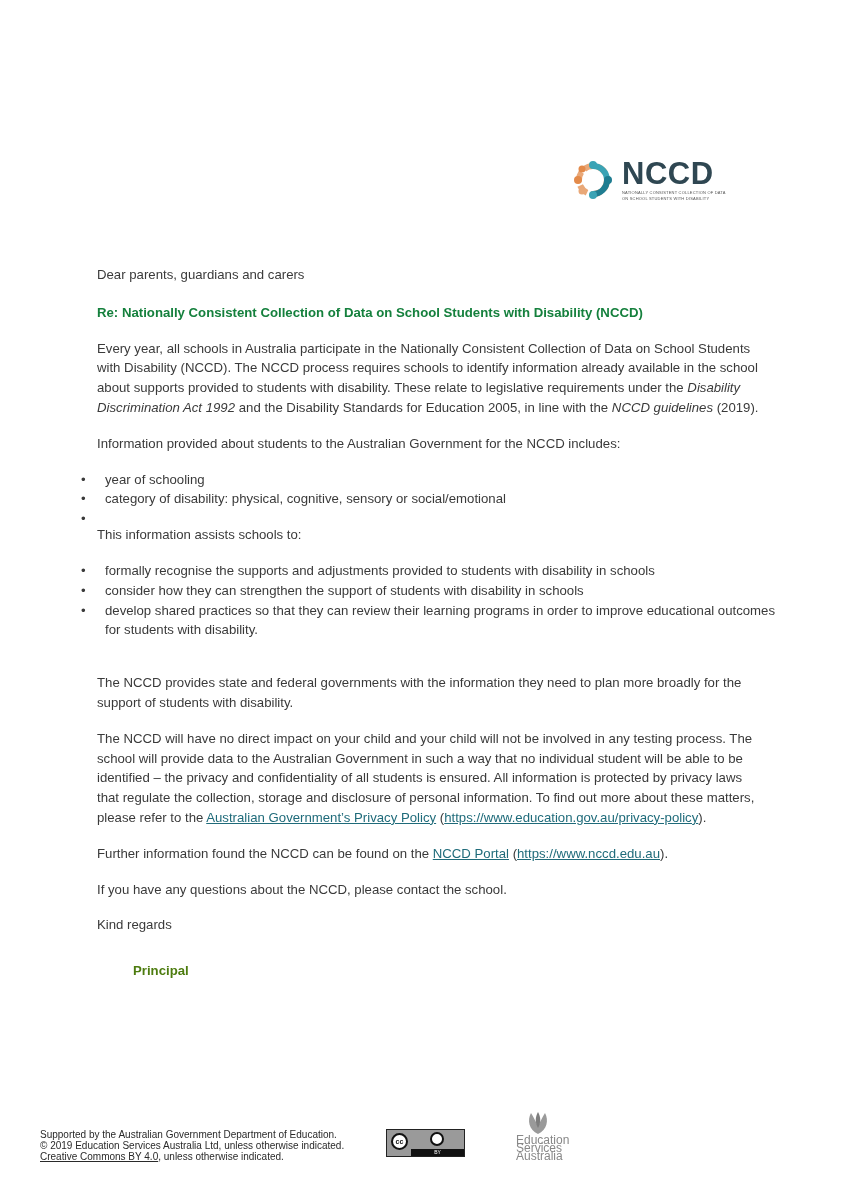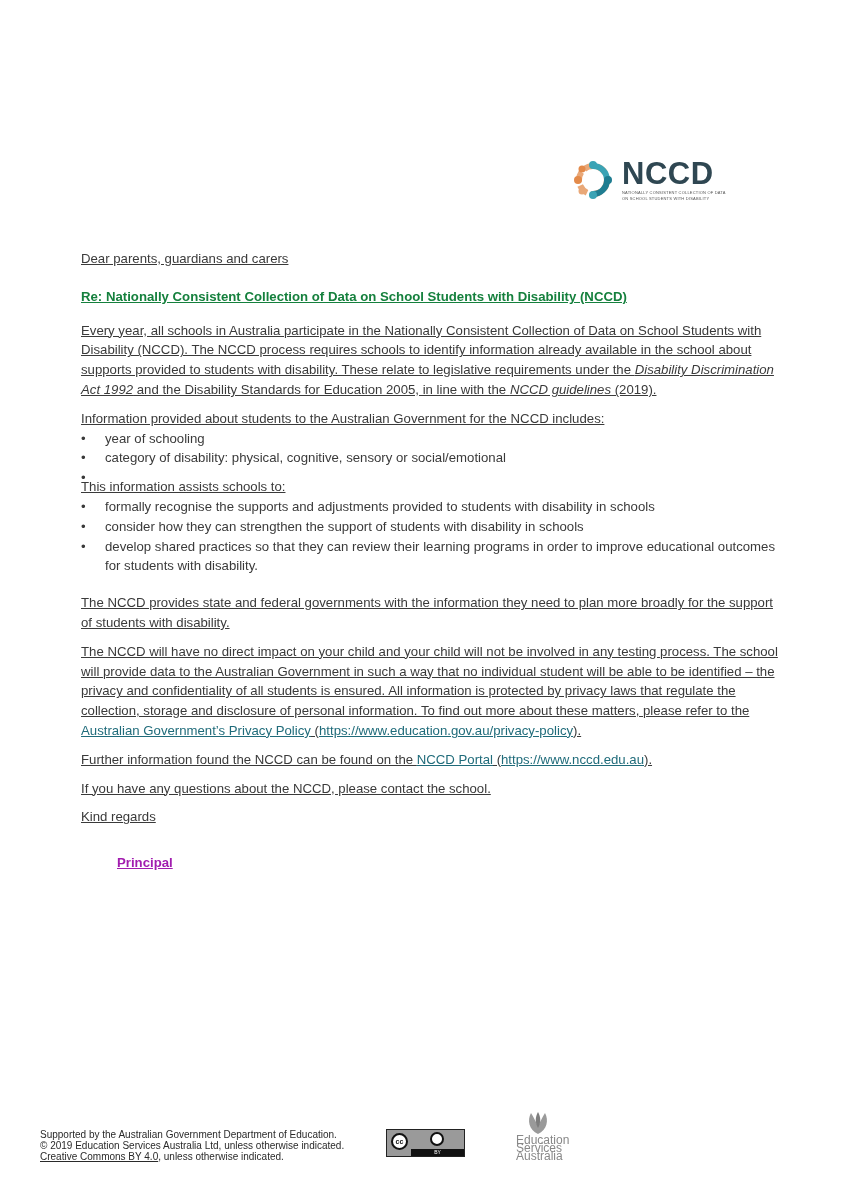--- a/index.html
+++ b/index.html
@@ -9,31 +9,31 @@
 
   
   .logo { position: absolute; left: 572px; top: 152px; width: 160px; height: 56px; display: flex; align-items: center; }
   .logo-ring { width: 42px; height: 42px; position: relative; }
   .logo-text { margin-left: 8px; display: flex; flex-direction: column; }
   .logo-word { font-family: "Liberation Sans", sans-serif; font-weight: bold; font-size: 31px; color: #2f4752; letter-spacing: 0.5px; line-height: 30px; }
   .logo-sub { font-size: 4px; line-height: 5px; color: #555; letter-spacing: 0.2px; margin-top: 1px; }
 
   
   .content { position: absolute; left: 81px; top: 249px; width: 700px; font-size: 13.2px; line-height: 19.8px; color: #3a3a3a; }
-  .content p { margin: 0; text-decoration: underline; }
+  .content p { margin: 16px; }
   .salutation { margin-bottom: 18px !important; }
   .subject { font-weight: bold; color: #15803d; margin-bottom: 14px !important; }
   .para { margin-bottom: 9px !important; }
   .list { list-style: none; margin: 0 0 9px 0; padding: 0; }
   .list li { position: relative; padding-left: 24px; }
   .list li .bullet { position: absolute; left: 0; top: 0; }
   .gap { height: 8px; }
   a.link { color: #1f6b7a; text-decoration: underline; }
   .signoff { margin-top: 4px; margin-bottom: 26px !important; }
-  .sign { font-weight: bold; color: #a21caf; padding-left: 36px; }
+  .sign { font-weight: bold; color: #4d7c0f; padding-left: 36px; }
   em { font-style: italic; }
 
   
   .footer-text { position: absolute; left: 40px; top: 1129px; font-size: 10px; line-height: 11px; color: #2a2a2a; }
   .footer-text .u { text-decoration: underline; }
   .cc-badge { position: absolute; left: 386px; top: 1129px; width: 79px; height: 28px; background: #9a9a9a; border: 1px solid #222; box-sizing: border-box; }
   .cc-badge .cc { position: absolute; left: 4px; top: 3px; width: 17px; height: 17px; border-radius: 50%; background: #fff; border: 2px solid #111; box-sizing: border-box; font-size: 7px; font-weight: bold; color: #111; text-align: center; line-height: 13px; }
   .cc-badge .by-icon { position: absolute; left: 43px; top: 2px; width: 14px; height: 14px; border-radius: 50%; background: #fff; border: 2px solid #111; box-sizing: border-box; }
   .cc-badge .by-strip { position: absolute; left: 24px; right: 0; bottom: 0; height: 7px; background: #111; color: #fff; font-size: 5px; text-align: center; line-height: 7px; }
   .esa { position: absolute; left: 516px; top: 1110px; width: 44px; height: 64px; text-align: center; }

